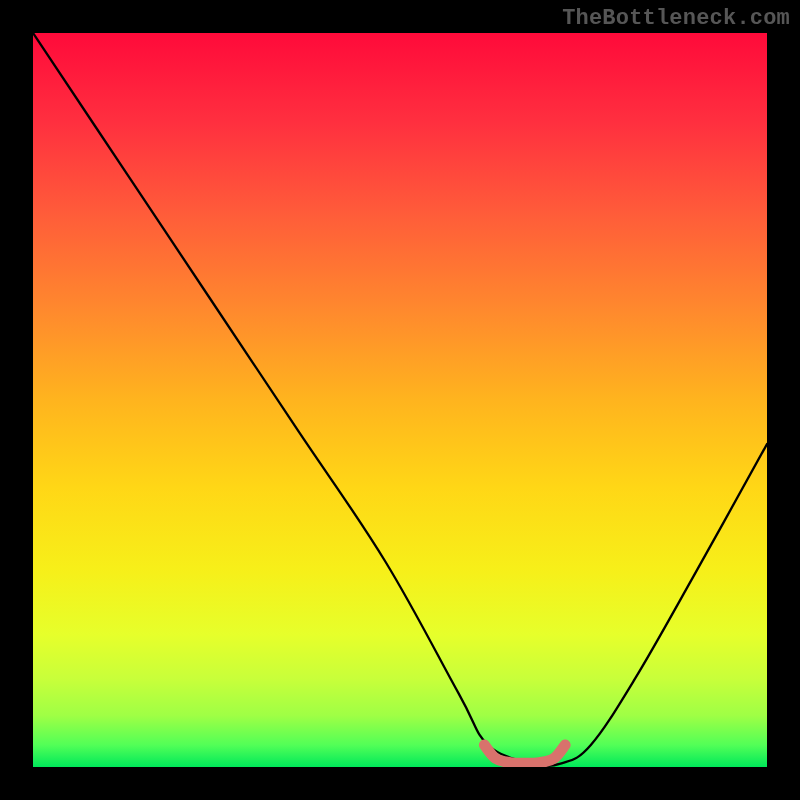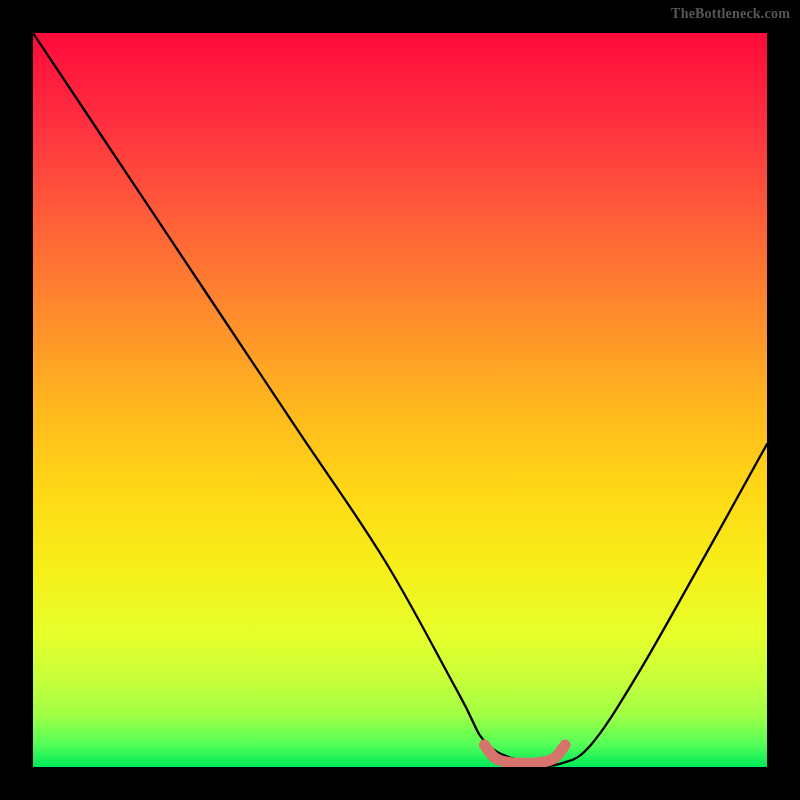--- a/index.html
+++ b/index.html
@@ -19,22 +19,22 @@
       #f7ef19 73%,
       #e6ff2b 82%,
       #c8ff3a 88%,
       #9fff45 93%,
       #52ff57 97%,
       #00e85a 100%);
   }
   .watermark {
     position: absolute;
     top: 6px; right: 10px;
-    font-family: Liberation Serif, serif;
-    font-size: 14px;
+    font-family: Liberation Mono, monospace;
+    font-size: 22px;
     font-weight: 600;
     color: #565656;
     letter-spacing: 0.2px;
     user-select: none;
   }
   svg.curve {
     position: absolute;
     left: 33px; top: 33px;
     width: 734px; height: 734px;
     pointer-events: none;

